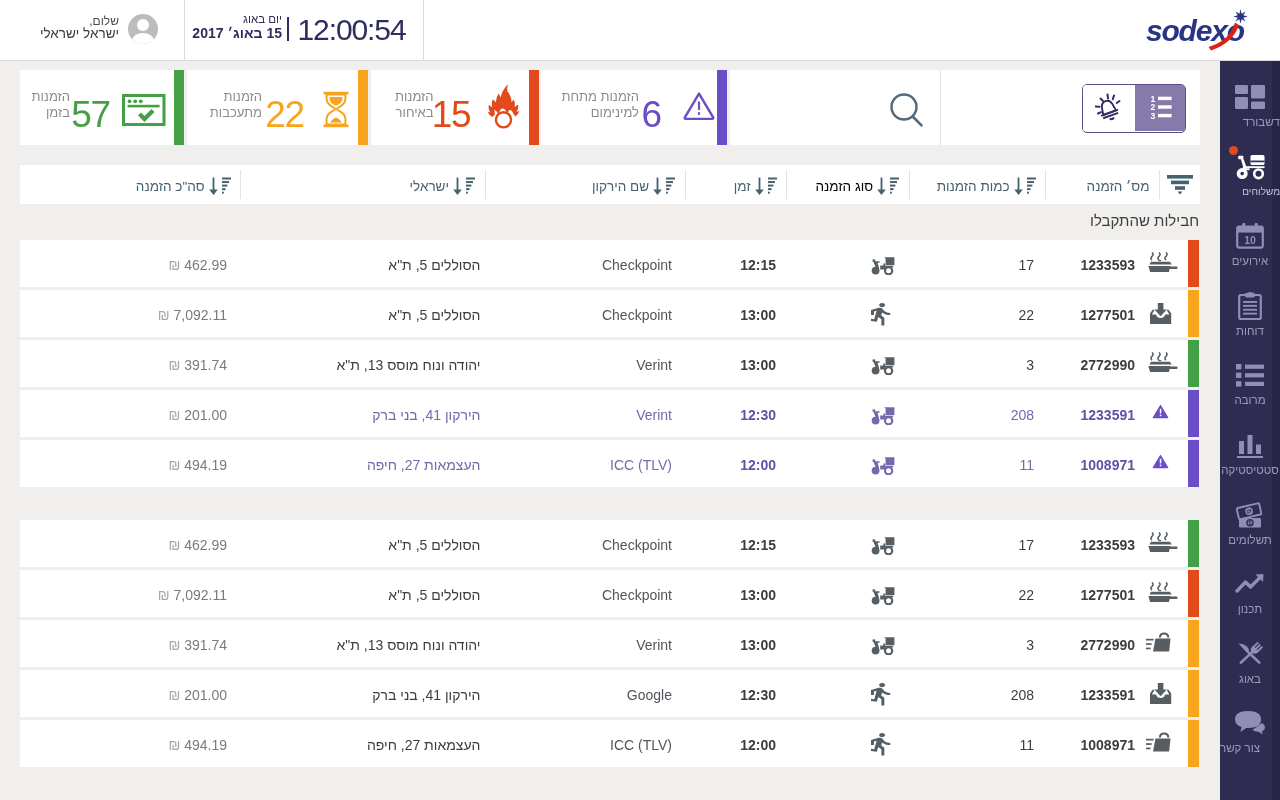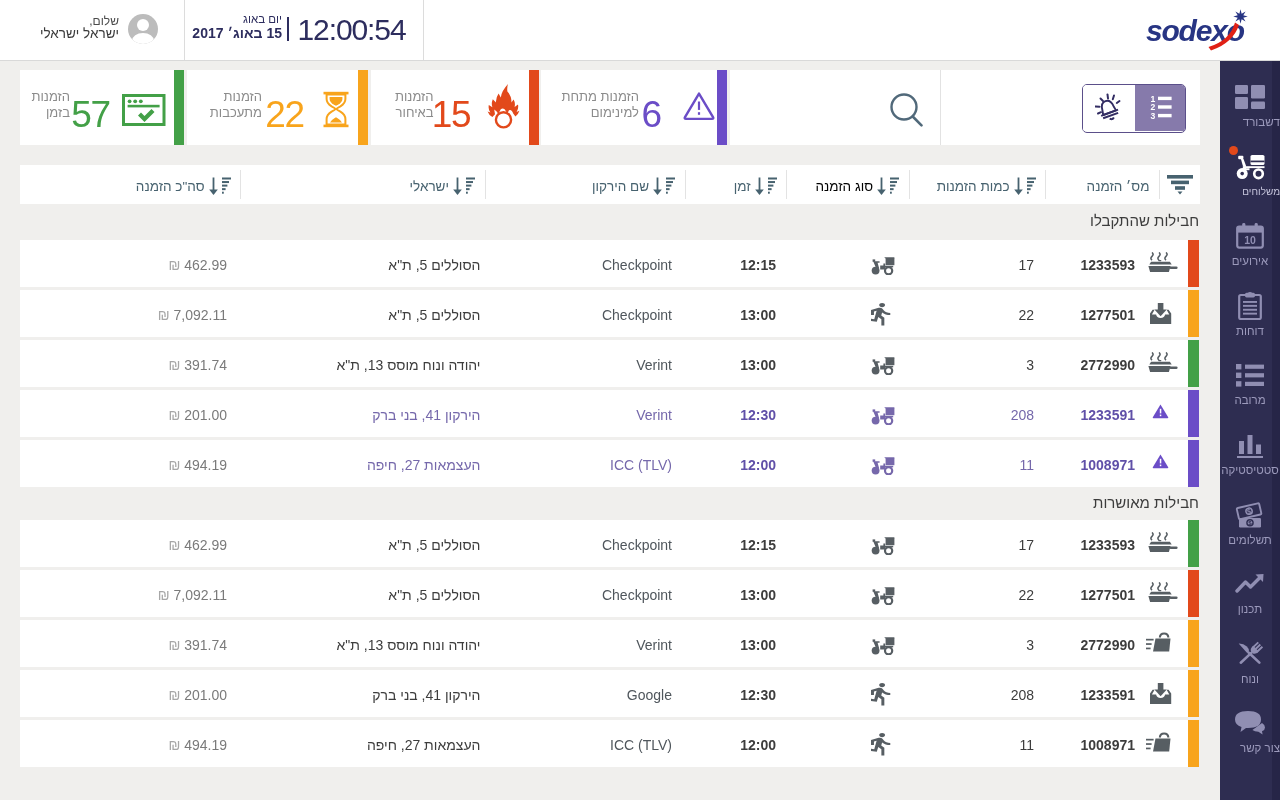--- a/index.html
+++ b/index.html
@@ -100,26 +100,26 @@
               <rect x="12.8" y="11" width="2.6" height="17" rx="1.3" fill="#908eb2"></rect>
             </g>
             <g transform="rotate(47 14 14)">
               <rect x="10.2" y="0" width="1.9" height="8" fill="#908eb2"></rect>
               <rect x="13.2" y="0" width="1.9" height="8" fill="#908eb2"></rect>
               <rect x="16.2" y="0" width="1.9" height="8" fill="#908eb2"></rect>
               <path d="M10.2 6 L18.1 6 Q18.4 10.4 15.5 11.5 L12.8 11.5 Q9.9 10.4 10.2 6 Z" fill="#908eb2"></path>
               <rect x="12.8" y="11" width="2.6" height="17" rx="1.3" fill="#908eb2"></rect>
             </g>
           </svg></div></div>
-      <div style="position:absolute;left:0px;top:612px;width:60px;text-align:center;font-size:11.5px;line-height:12px;color:#9c9abc;white-space:nowrap;">ונוח</div>
+      <div style="position:absolute;left:0px;top:612px;width:60px;text-align:center;font-size:11.5px;line-height:12px;color:#9c9abc;white-space:nowrap;">באוג</div>
       <div style="position:absolute;left:0px;top:650px;width:60px;text-align:center;"><div style="display:inline-block"><svg width="30" height="25" viewBox="0 0 30 25" style="direction:ltr;display:block">
             <path d="M13 0 q13 0 13 8.5 q0 8.5 -13 8.5 l-2 0 l-5.5 4 l1 -5 q-6.5 -2 -6.5 -7.5 q0 -8.5 13 -8.5 Z" fill="#908eb2"></path>
             <path d="M27 12 q3 1.6 3 4.4 q0 2.6 -3 3.8 l0.6 3.4 -4.2 -2.8 q-3.8 0 -6 -1.8 Z" fill="#908eb2"></path>
           </svg></div></div>
-      <div style="position:absolute;left:0px;top:681px;width:60px;text-align:right;font-size:11.5px;line-height:12px;color:#9c9abc;white-space:nowrap;">צור קשר</div>
+      <div style="position:absolute;left:0px;top:681px;width:60px;text-align:left;font-size:11.5px;line-height:12px;color:#9c9abc;white-space:nowrap;">צור קשר</div>
       <div style="position:absolute;left:8.5px;top:84.5px;width:9px;height:9px;background:#e2491b;border-radius:50%;"></div>
     </div>
     <div style="position:absolute;left:20px;top:70px;width:164px;height:75px;background:#fff;">
       <div style="position:absolute;right:0px;top:0px;width:10px;height:75px;background:#43a047;"></div>
       <div style="position:absolute;right:18.5px;top:23.5px;">
         <svg width="44" height="32" viewBox="0 0 44 32" style="direction:ltr;display:block">
           <rect x="1.5" y="1.5" width="40.5" height="29" fill="none" stroke="#43a047" stroke-width="3"></rect>
           <circle cx="7.6" cy="7.3" r="1.9" fill="#43a047"></circle>
           <circle cx="13.2" cy="7.3" r="1.9" fill="#43a047"></circle>
           <circle cx="18.8" cy="7.3" r="1.9" fill="#43a047"></circle>
@@ -433,21 +433,20 @@
           <path d="M13.2 1.2 L23.4 1.2 L23.4 3 L15 3 Z" fill="#7668ab"></path>
           <rect x="14.6" y="2.6" width="8.8" height="6.6" fill="#7668ab"></rect>
           <rect x="12.6" y="9.8" width="9.6" height="1.6" fill="#7668ab"></rect>
         </svg>
       </div>
       <div style="position:absolute;right:423px;top:17.5px;font-size:14px;font-weight:bold;color:#6050a8;line-height:17px;direction:ltr;">12:00</div>
       <div style="position:absolute;right:527px;top:17.5px;font-size:14px;color:#7568ab;line-height:17px;direction:ltr;">ICC (TLV)</div>
       <div style="position:absolute;right:718.5px;top:17px;font-size:14px;color:#7568ab;line-height:17px;white-space:nowrap;">העצמאות 27, חיפה</div>
       <div style="position:absolute;right:972px;top:17.5px;font-size:14px;color:#7a7a7a;line-height:17px;direction:ltr;"><span style="color:#a7a7a7">₪</span> 494.19</div>
     </div>
-    <div style="position:absolute;left:20px;top:494px;width:1179px;text-align:right;font-size:15px;color:#3c3c3c;">חבילות מאושרות</div>
     <div style="position:absolute;left:20px;top:519.5px;width:1179px;height:47px;background:#fff;">
       <div style="position:absolute;right:0px;top:0px;width:11px;height:47px;background:#43a047;"></div>
       <div style="position:absolute;right:21.5px;top:12.5px;">
         <svg width="32" height="20" viewBox="0 0 32 20" style="direction:ltr;display:block">
           <path d="M6 0.5 q2.2 1.8 0 3.8 q-2.2 2 0 3.9" stroke="#575e63" stroke-width="1.6" fill="none"></path>
           <path d="M13 0.5 q2.2 1.8 0 3.8 q-2.2 2 0 3.9" stroke="#575e63" stroke-width="1.6" fill="none"></path>
           <path d="M20 0.5 q2.2 1.8 0 3.8 q-2.2 2 0 3.9" stroke="#575e63" stroke-width="1.6" fill="none"></path>
           <rect x="12.2" y="7.9" width="3.2" height="1.4" rx="0.7" fill="#575e63"></rect>
           <path d="M3.3 12.4 L25.7 12.4 L23.9 9.7 L5.1 9.7 Z" fill="#575e63"></path>
           <path d="M2.4 14 L24.6 14 L22.9 20 L4.1 20 Z" fill="#575e63"></path>

